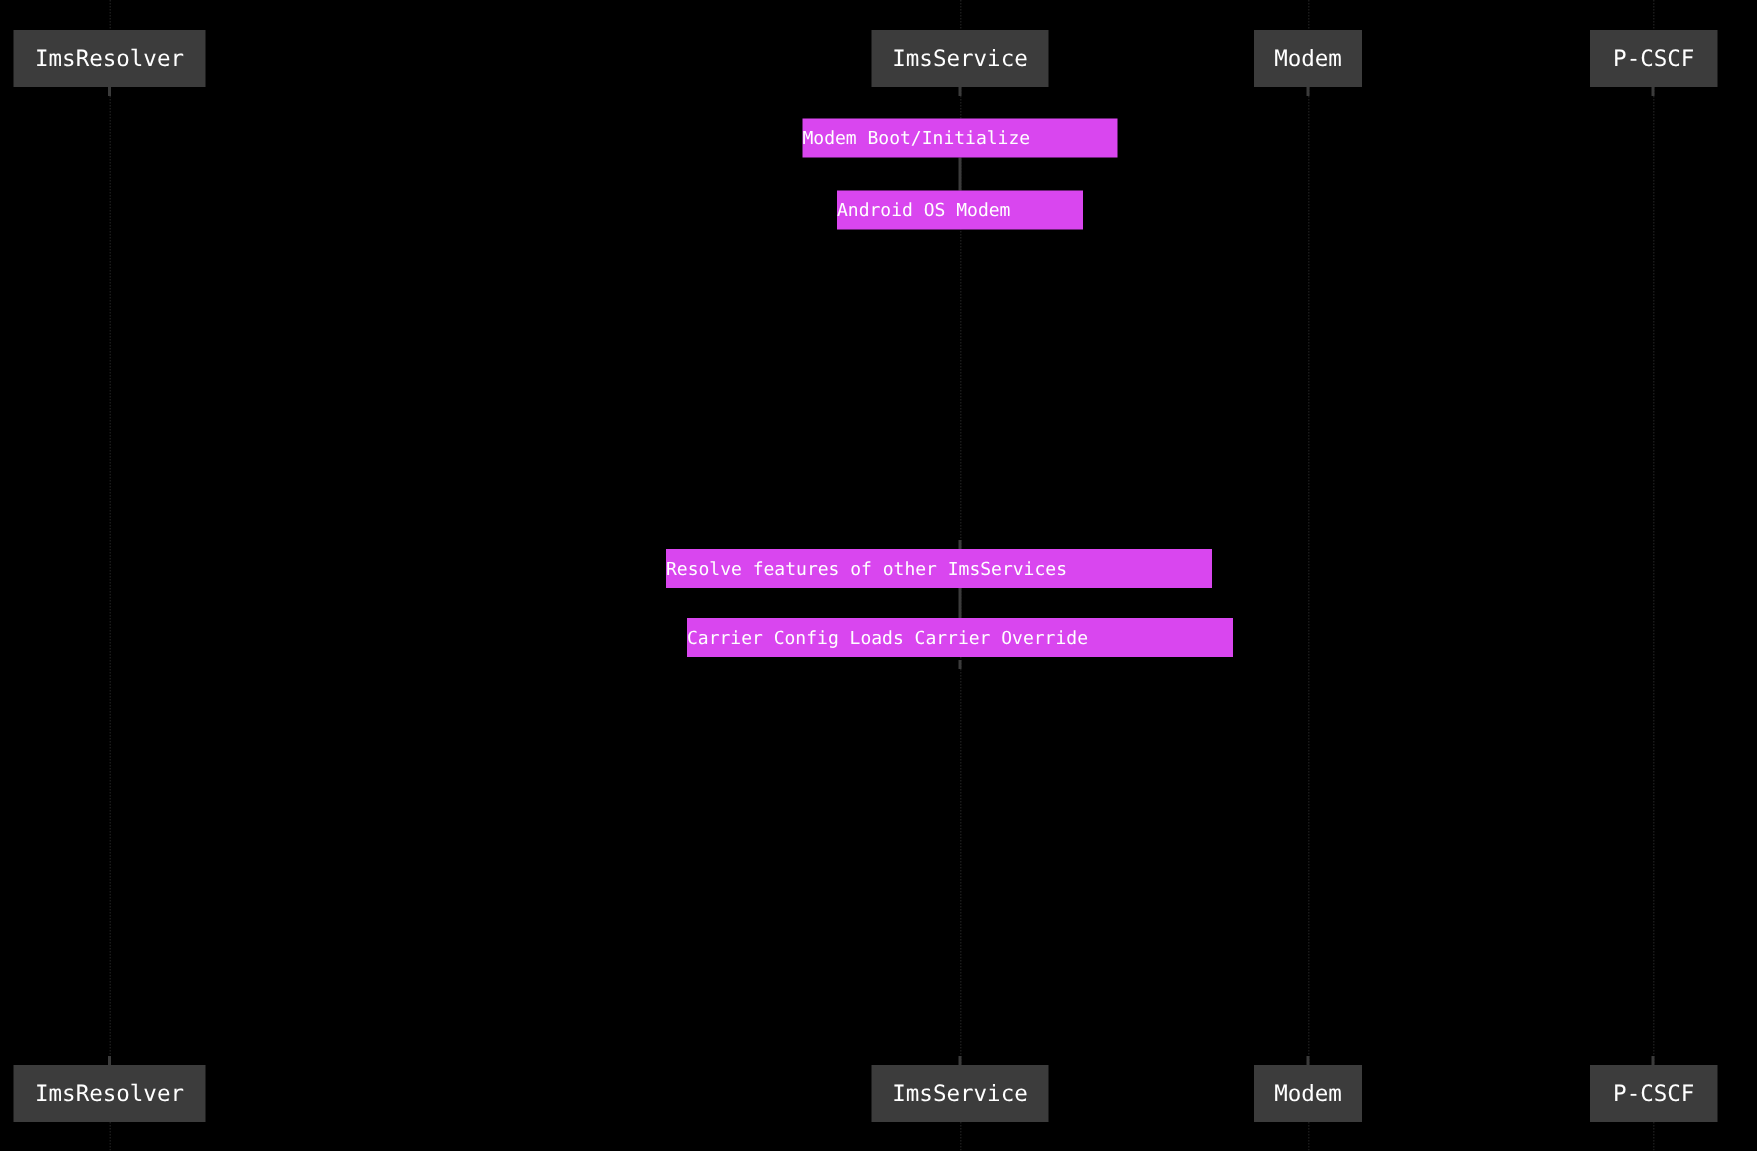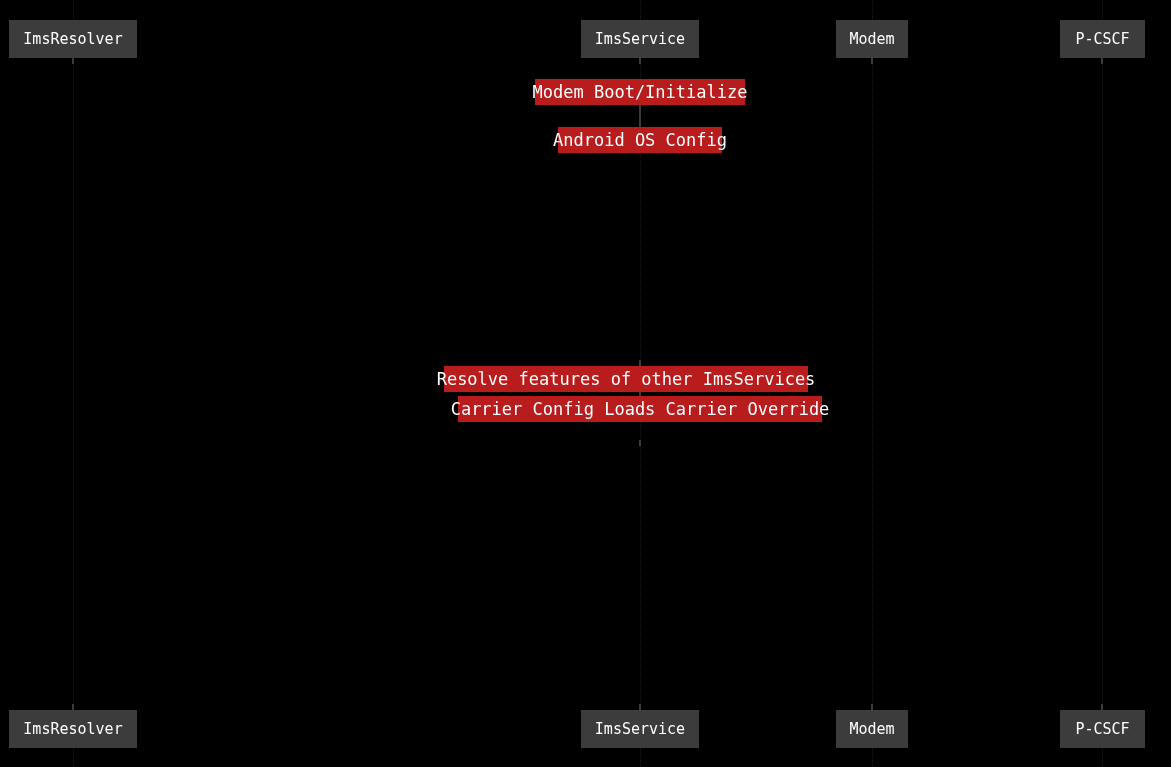--- a/index.html
+++ b/index.html
@@ -49,27 +49,26 @@
     align-items: center;
     justify-content: center;
     white-space: nowrap;
     user-select: none;
     height: 38px;
   }
 
   
   .note {
     position: absolute;
-    background: #b91c1c;
+    background: #d946ef;
     color: #ffffff;
-    font-size: 17px;
+    font-size: 12px;
     line-height: 1;
     display: flex;
     align-items: center;
-    justify-content: center;
     white-space: nowrap;
     height: 26px;
     user-select: none;
   }
 </style>
 </head>
 <body>
 
 <div id="diagram">
 
@@ -107,28 +106,28 @@
 
   <div class="participant-box" style="left:1060px; top:20px; width:85px;">
     <span>P-CSCF</span>
   </div>
 
   <div class="note" style="left:535px; top:79px; width:210px;">
     <span>Modem Boot/Initialize</span>
   </div>
 
   <div class="note" style="left:558px; top:127px; width:164px;">
-    <span>Android OS Config</span>
+    <span>Android OS Modem</span>
   </div>
 
   <div class="note" style="left:444px; top:366px; width:364px;">
     <span>Resolve features of other ImsServices</span>
   </div>
 
-  <div class="note" style="left:458px; top:396px; width:364px;">
+  <div class="note" style="left:458px; top:412px; width:364px;">
     <span>Carrier Config Loads Carrier Override</span>
   </div>
 
   <div class="participant-box" style="left:9px; top:710px; width:128px;">
     <span>ImsResolver</span>
   </div>
 
   <div class="participant-box" style="left:581px; top:710px; width:118px;">
     <span>ImsService</span>
   </div>

